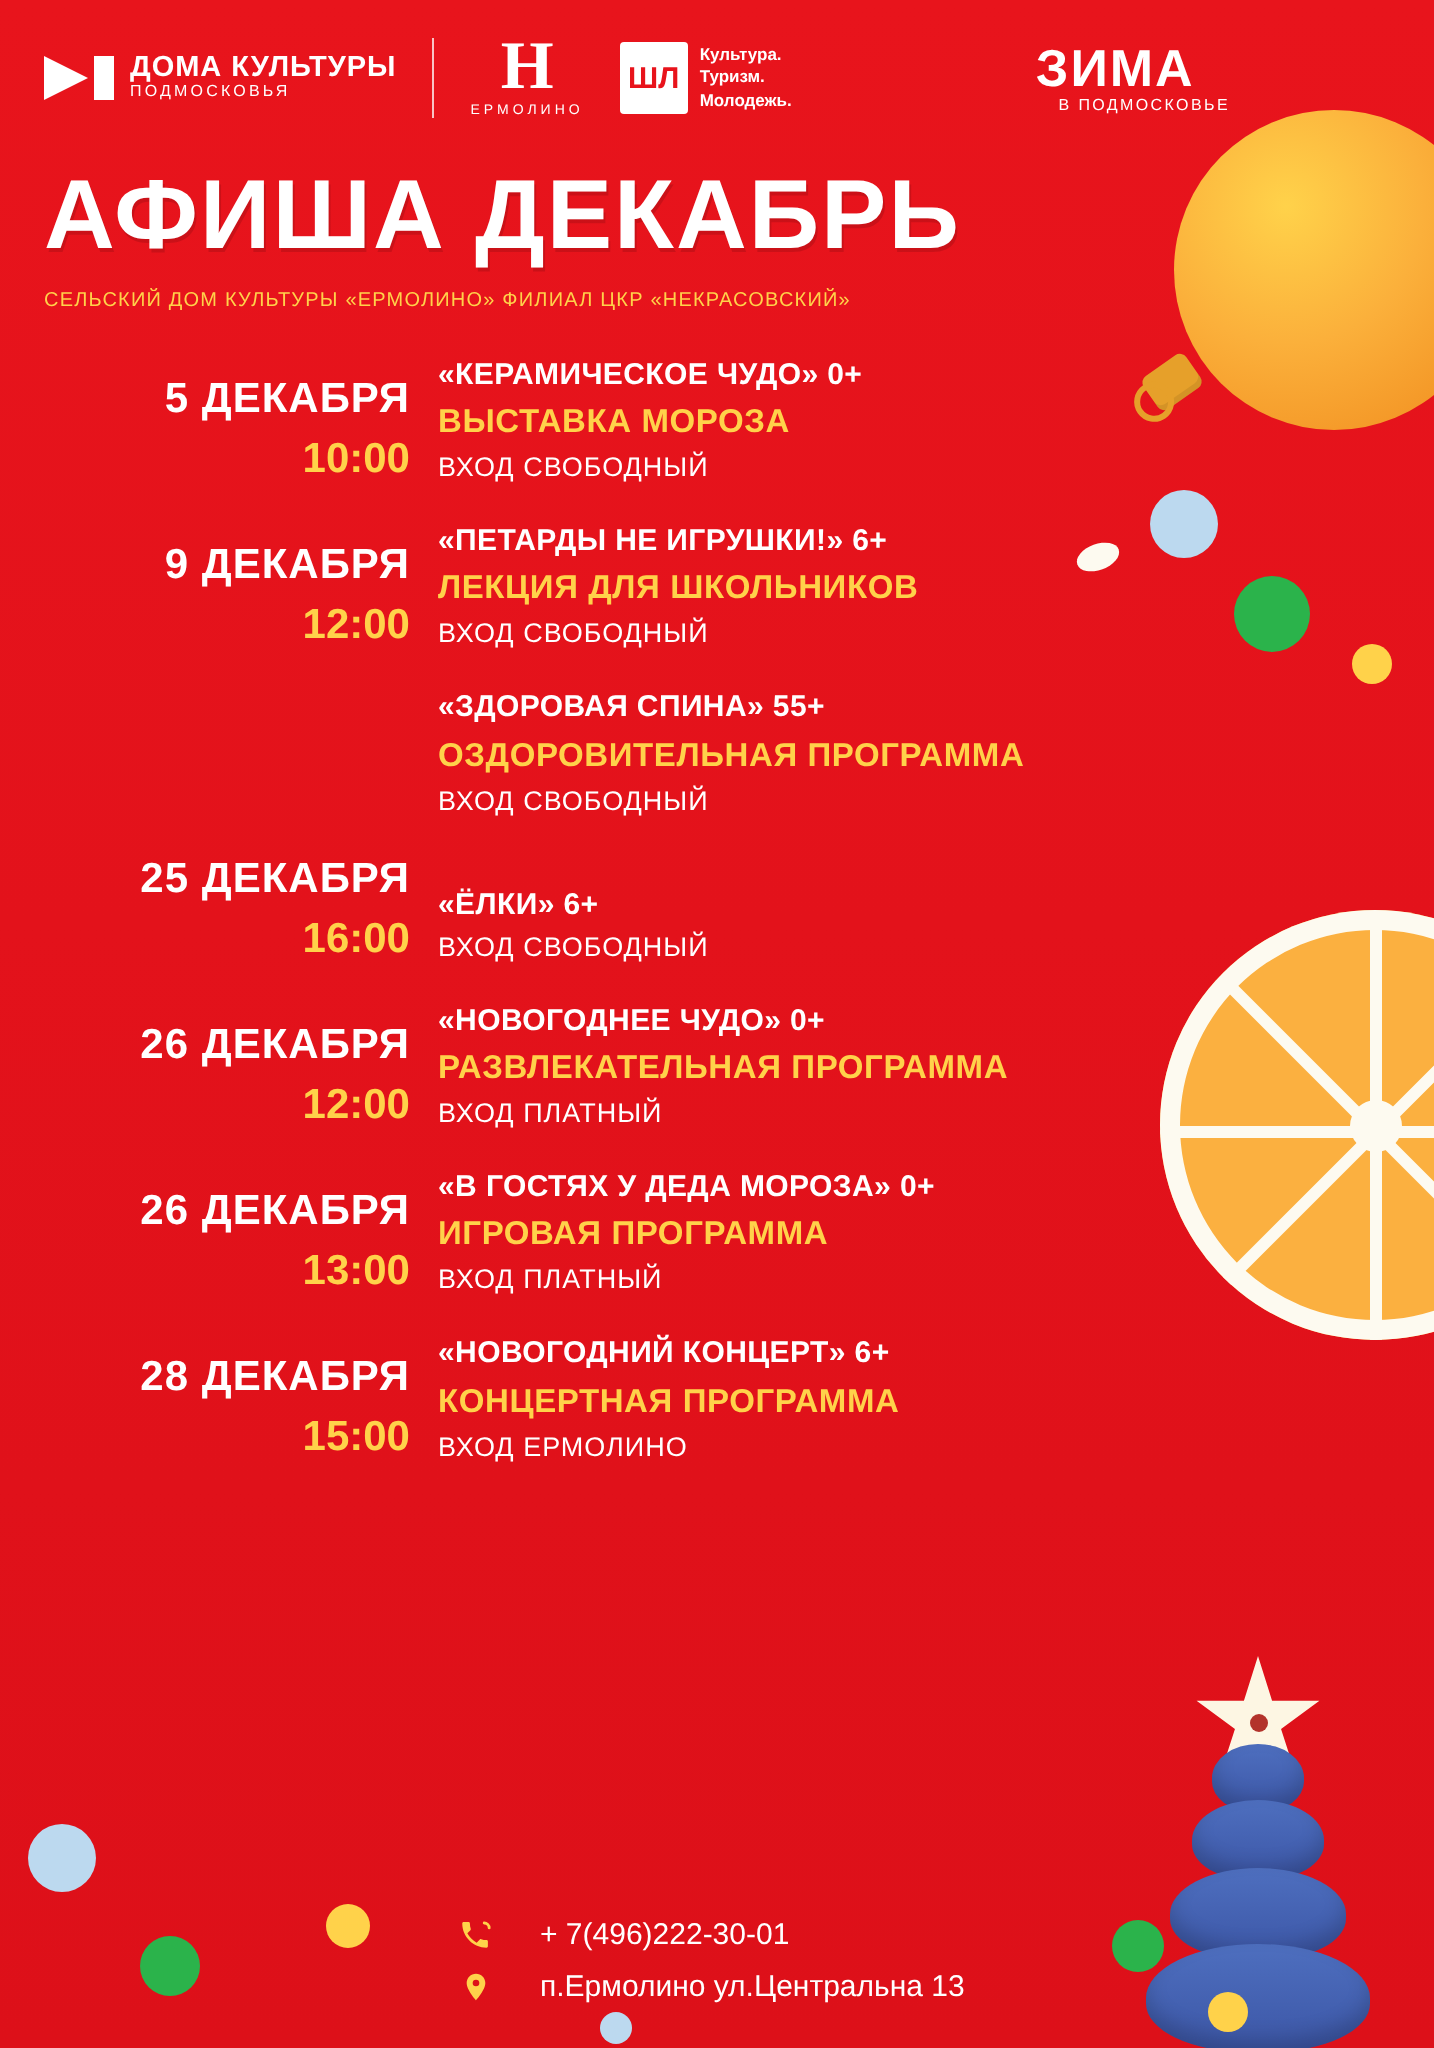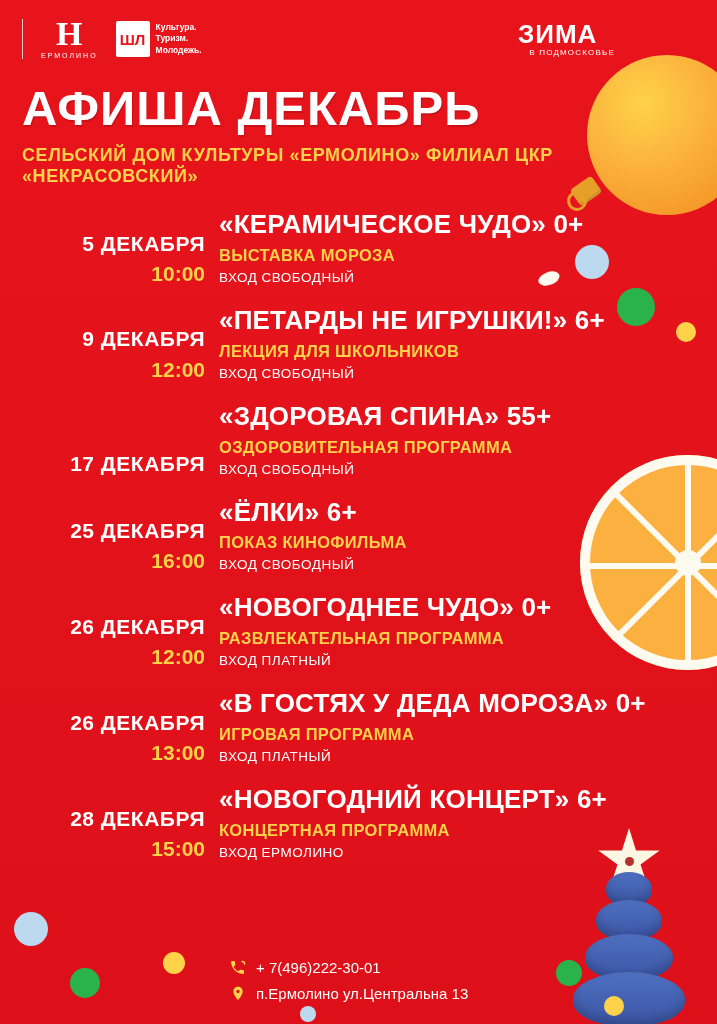--- a/index.html
+++ b/index.html
@@ -160,22 +160,22 @@
   .main-title {
     color: #fff;
     font-size: 49px;
     font-weight: bold;
     letter-spacing: 1px;
     line-height: 1;
     text-shadow: 1px 2px 0 rgba(0,0,0,.12);
   }
   .subtitle {
     color: #ffd24a;
-    font-size: 18px;
-    font-weight: bold;
+    font-size: 10px;
+    font-weight: normal;
     letter-spacing: .6px;
     margin-top: 12px;
   }
 
   
   .events {
     position: relative;
     z-index: 5;
     margin-top: 22px;
     padding: 0 20px 0 20px;
@@ -201,21 +201,21 @@
   .ev-time {
     color: #ffd24a;
     font-size: 21px;
     font-weight: bold;
     margin-top: 6px;
     line-height: 1.1;
   }
   .ev-right { flex: 1; padding-top: 1px; }
   .ev-name {
     color: #fff;
-    font-size: 26px;
+    font-size: 15px;
     font-weight: bold;
     letter-spacing: .2px;
     line-height: 1.15;
   }
   .ev-kind {
     color: #ffd24a;
     font-size: 16.5px;
     font-weight: bold;
     letter-spacing: .3px;
     margin-top: 6px;
@@ -233,21 +233,21 @@
     position: absolute;
     left: 0; right: 0;
     bottom: 14px;
     z-index: 6;
     padding-left: 228px;
     color: #fff;
   }
   .f-row {
     display: flex;
     align-items: center;
-    gap: 9px;
+    gap: 23px;
     margin-bottom: 7px;
     font-size: 15px;
   }
   .f-icon {
     width: 19px; height: 19px;
     display: inline-flex;
     align-items: center;
     justify-content: center;
     color: #ffd24a;
   }
@@ -291,20 +291,30 @@
     <div class="star">
         <div class="dot"></div>
       </div>
     <div class="tree-layer tl1"></div>
     <div class="tree-layer tl2"></div>
     <div class="tree-layer tl3"></div>
     <div class="tree-layer tl4"></div>
   </div>
 
   <div class="topbar">
+    <div class="logo-dk">
+      <div class="marks">
+        <div class="m1"></div>
+          <div class="m2"></div>
+      </div>
+      <div class="txt">
+        <div class="t1">ДОМА  КУЛЬТУРЫ</div>
+        <div class="t2">ПОДМОСКОВЬЯ</div>
+      </div>
+    </div>
 
     <div class="vline"></div>
 
     <div class="logo-erm">
       <div class="hh">Н</div>
       <div class="sub">ЕРМОЛИНО</div>
     </div>
 
     <div class="logo-ktm">
       <div class="badge">ШЛ</div>
@@ -347,37 +357,35 @@
       </div>
       <div class="ev-right">
         <div class="ev-name">«ПЕТАРДЫ НЕ ИГРУШКИ!» 6+</div>
         <div class="ev-kind">ЛЕКЦИЯ  ДЛЯ  ШКОЛЬНИКОВ</div>
         <div class="ev-entry">ВХОД  СВОБОДНЫЙ</div>
       </div>
     </div>
 
     <div class="event">
       <div class="ev-left">
-        <div class="ev-date">17  ДЕКАБРЯ</div>
       </div>
       <div class="ev-right">
         <div class="ev-name">«ЗДОРОВАЯ СПИНА»  55+</div>
         <div class="ev-kind">ОЗДОРОВИТЕЛЬНАЯ  ПРОГРАММА</div>
         <div class="ev-entry">ВХОД СВОБОДНЫЙ</div>
       </div>
     </div>
 
     <div class="event">
       <div class="ev-left">
         <div class="ev-date">25  ДЕКАБРЯ</div>
         <div class="ev-time">16:00</div>
       </div>
       <div class="ev-right">
         <div class="ev-name">«ЁЛКИ»  6+</div>
-        <div class="ev-kind">ПОКАЗ  КИНОФИЛЬМА</div>
         <div class="ev-entry">ВХОД  СВОБОДНЫЙ</div>
       </div>
     </div>
 
     <div class="event">
       <div class="ev-left">
         <div class="ev-date">26  ДЕКАБРЯ</div>
         <div class="ev-time">12:00</div>
       </div>
       <div class="ev-right">

